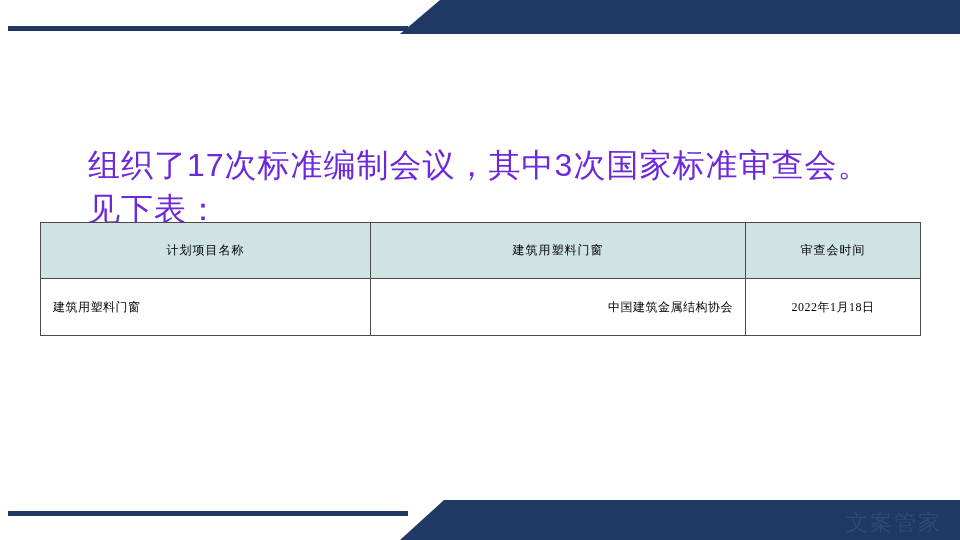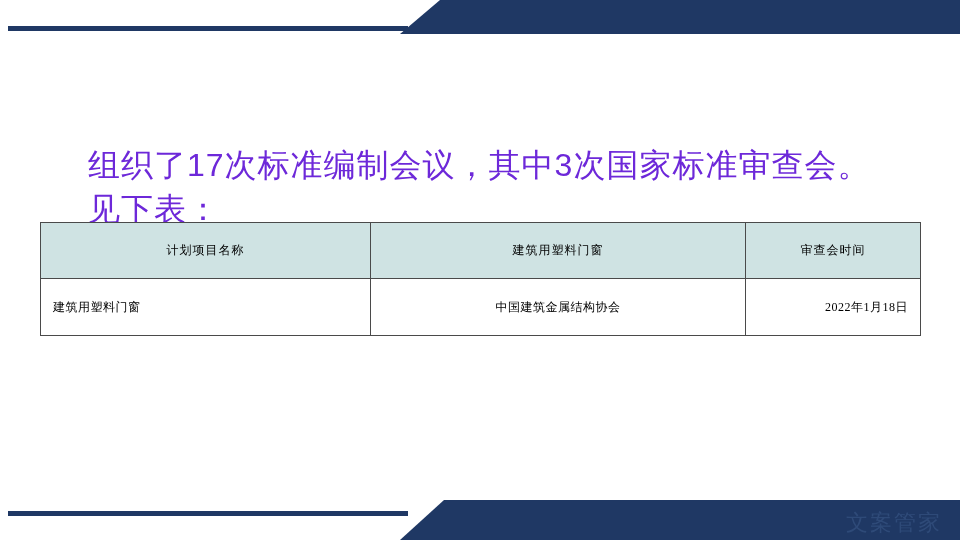--- a/index.html
+++ b/index.html
@@ -138,22 +138,22 @@
     height: 53px;
     font-weight: normal;
     letter-spacing: 1px;
   }
   table.data tbody td {
     height: 56px;
     padding: 0 12px;
     letter-spacing: .5px;
   }
   table.data tbody td.c0 { text-align: left; }
-  table.data tbody td.c1 { text-align: center; }
-  table.data tbody td.c2 { text-align: right; }
+  table.data tbody td.c1 { text-align: right; }
+  table.data tbody td.c2 { text-align: center; }
 
   col.col0 { width: 330px; }
   col.col1 { width: 375px; }
   col.col2 { width: 175px; }
 </style>
 </head>
 <body>
 
 <div class="slide">
 

